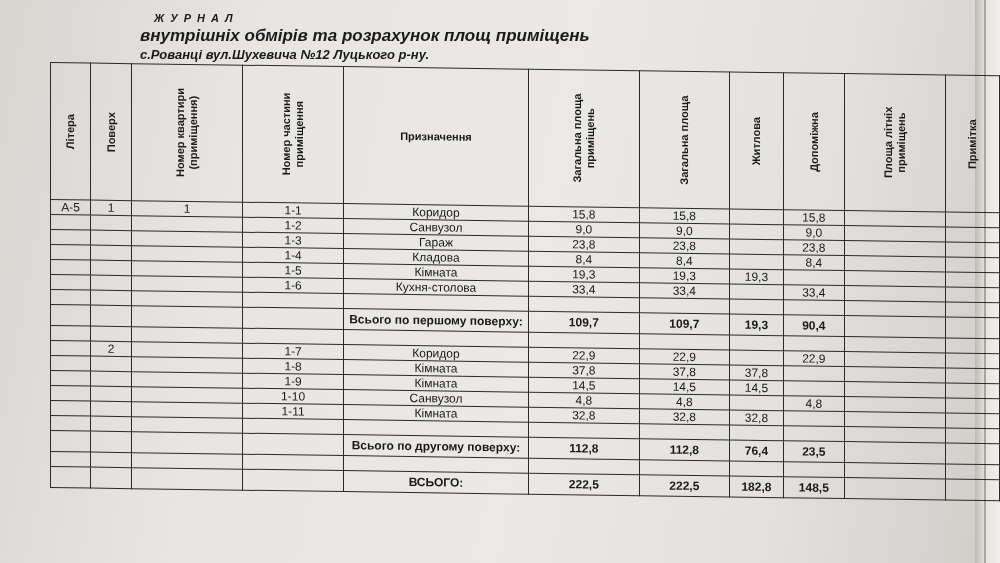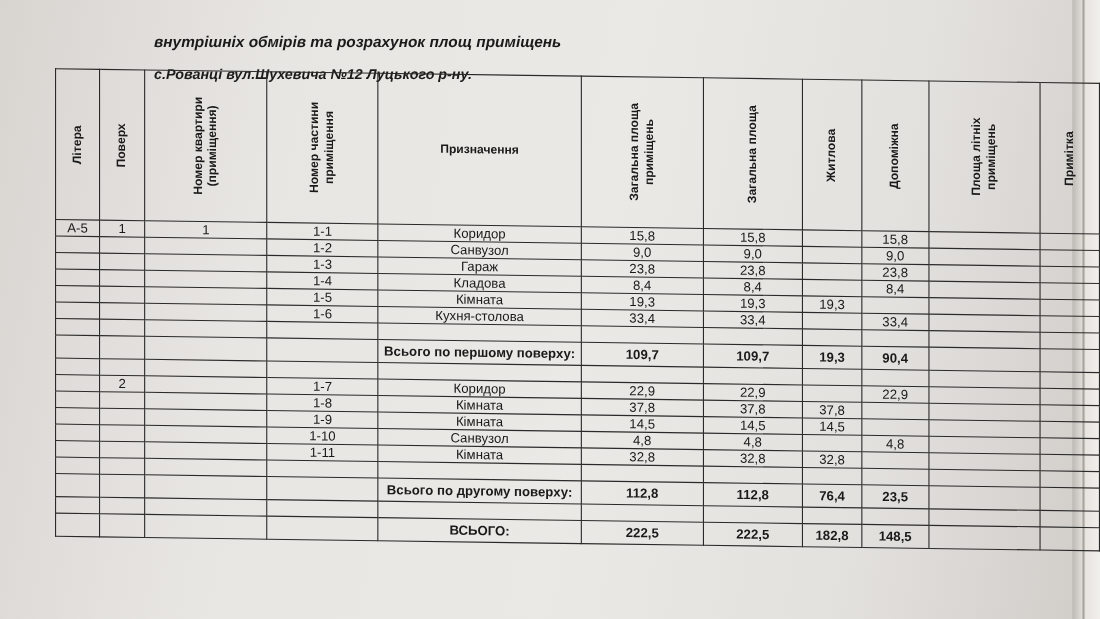--- a/index.html
+++ b/index.html
@@ -4,40 +4,41 @@
 <style>
   html,body{margin:0;padding:0;}
   body{width:1000px;height:563px;overflow:hidden;background:#c9c5bf;font-family:"Liberation Sans",sans-serif;position:relative;}
   .page{position:absolute;left:0;top:0;width:975px;height:563px;
     background:linear-gradient(100deg,#d8d5d1 0%,#e8e6e3 25%,#ebe9e6 55%,#e3e1de 80%,#d2cfcb 100%);}
   .page-edge{position:absolute;right:0;top:0;width:25px;height:563px;
     background:linear-gradient(90deg,#bdb9b4,#e6e3df 40%,#f2f0ec 100%);}
   .page-edge2{position:absolute;right:14px;top:0;width:2px;height:563px;background:#a9a49e;}
   .header{position:absolute;left:140px;top:12px;color:#1a1a1a;font-style:italic;font-weight:bold;}
   .h1{font-size:11px;letter-spacing:6px;margin-left:14px;}
-  .h2{font-size:14px;margin-top:18px;}
-  .h3{font-size:13px;margin-top:14px;}
+  .h2{font-size:17px;margin-top:2px;}
+  .h3{font-size:13px;margin-top:1px;}
   table{position:absolute;left:50px;top:62px;border-collapse:collapse;
     transform:skewY(0.8deg);transform-origin:left top;color:#1a1a1a;font-size:12px;}
   td,th{border:1px solid #2a2a2a;padding:0;text-align:center;}
   th{height:136px;font-weight:bold;font-size:11px;}
   th .v{display:inline-block;transform:rotate(-90deg);white-space:nowrap;line-height:1.15;}
   td{height:14px;line-height:14px;}
   tr.spacer td{height:14px;}
   tr.total td{height:20px;font-weight:bold;}
   td.purpose{text-align:center;}
 </style>
 </head>
 <body>
 
 <div class="page"></div>
 <div class="page-edge"></div>
 <div class="page-edge2"></div>
 
 <div class="header">
+  <div class="h1">ЖУРНАЛ</div>
   <div class="h2">внутрішніх обмірів та розрахунок площ приміщень</div>
   <div class="h3">с.Рованці вул.Шухевича №12 Луцького р-ну.</div>
 </div>
 
 <table>
   <colgroup>
     <col style="width:44px">
       <col style="width:33px">
       <col style="width:55px">
       <col style="width:56px">

